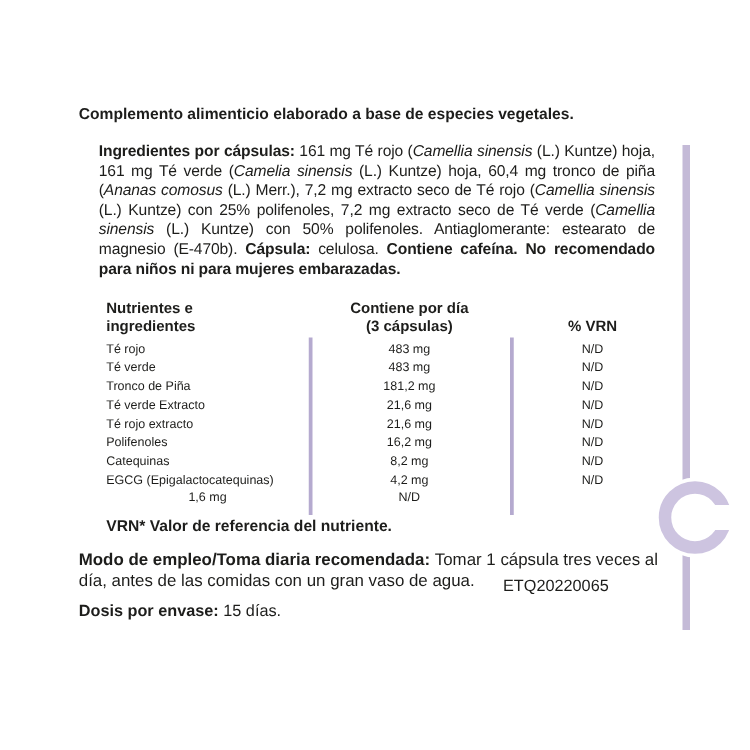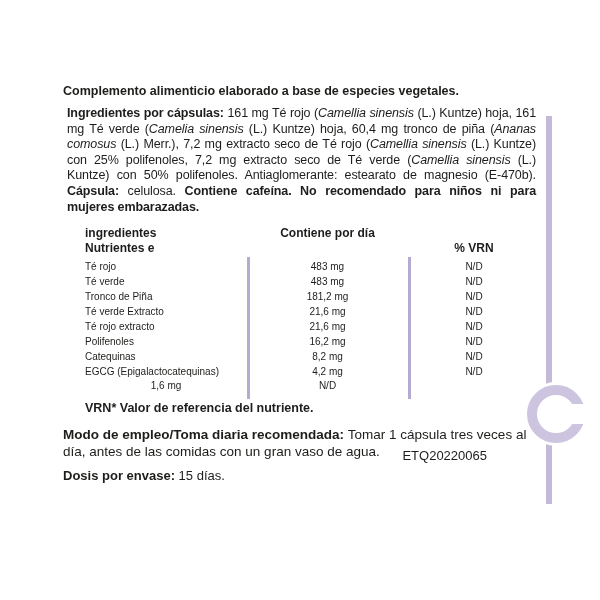--- a/index.html
+++ b/index.html
@@ -8,21 +8,21 @@
     --strip:#c4bad7;
     --logo:#cdc4e0;
   }
   html,body{margin:0;padding:0;background:#fff;}
   .page{
     position:relative;width:600px;height:600px;background:#ffffff;overflow:hidden;
     color:var(--text);font-family:"Liberation Sans", sans-serif;
   }
   .content{position:absolute;left:63px;top:84px;width:477px;}
   .intro{margin:0 0 8px 0;font-weight:bold;font-size:12.5px;}
-  .ingredients{margin:4px;font-size:12.5px;line-height:15.6px;text-align:justify;letter-spacing:-0.1px;}
+  .ingredients{margin:16px;font-size:12.5px;line-height:15.6px;text-align:justify;letter-spacing:-0.1px;}
   .ntable{position:relative;margin-top:11px;padding-left:22px;}
   .thead{display:grid;grid-template-columns:162px 161px 132px;font-weight:bold;font-size:12px;line-height:14.5px;}
   .hcol2{text-align:center;}
   .hcol3{text-align:center;align-self:end;}
   .tbody{margin-top:5px;font-size:10px;line-height:14.9px;}
   .trow{display:grid;grid-template-columns:162px 161px 132px;}
   .cell-amount{text-align:center;}
   .cell-vrn{text-align:center;}
   .divider{position:absolute;width:3px;background:var(--divider);top:31px;height:142px;}
   .divider1{left:184px;}
@@ -44,25 +44,26 @@
 <div class="page">
   <div class="content">
 
     <p class="intro">Complemento alimenticio elaborado a base de especies vegetales.</p>
 
     <p class="ingredients"><span style="font-weight: bold;">Ingredientes por cápsulas: </span><span>161 mg Té rojo (</span><span style="font-style: italic;">Camellia sinensis</span><span> (L.) Kuntze) hoja, 161 mg Té verde (</span><span style="font-style: italic;">Camelia sinensis</span><span> (L.) Kuntze) hoja, 60,4 mg tronco de piña (</span><span style="font-style: italic;">Ananas comosus</span><span> (L.) Merr.), 7,2 mg extracto seco de Té rojo (</span><span style="font-style: italic;">Camellia sinensis</span><span> (L.) Kuntze) con 25% polifenoles, 7,2 mg extracto seco de Té verde (</span><span style="font-style: italic;">Camellia sinensis</span><span> (L.) Kuntze) con 50% polifenoles. Antiaglomerante: estearato de magnesio (E-470b). </span><span style="font-weight: bold;">Cápsula:</span><span> celulosa. </span><span style="font-weight: bold;">Contiene cafeína. No recomendado para niños ni para mujeres embarazadas.</span></p>
 
     <div class="ntable">
       <div class="thead">
         <div class="hcol hcol1">
+          <div>Nutrientes e</div>
           <div>ingredientes</div>
-          <div>Nutrientes e</div>
         </div>
         <div class="hcol hcol2">
           <div>Contiene por día</div>
+          <div>(3 cápsulas)</div>
         </div>
         <div class="hcol hcol3">% VRN</div>
       </div>
       <div class="tbody">
           <div class="trow">
             <div class="cell-name">Té rojo</div>
             <div class="cell-amount">483 mg</div>
             <div class="cell-vrn">N/D</div>
           </div>
           <div class="trow">

